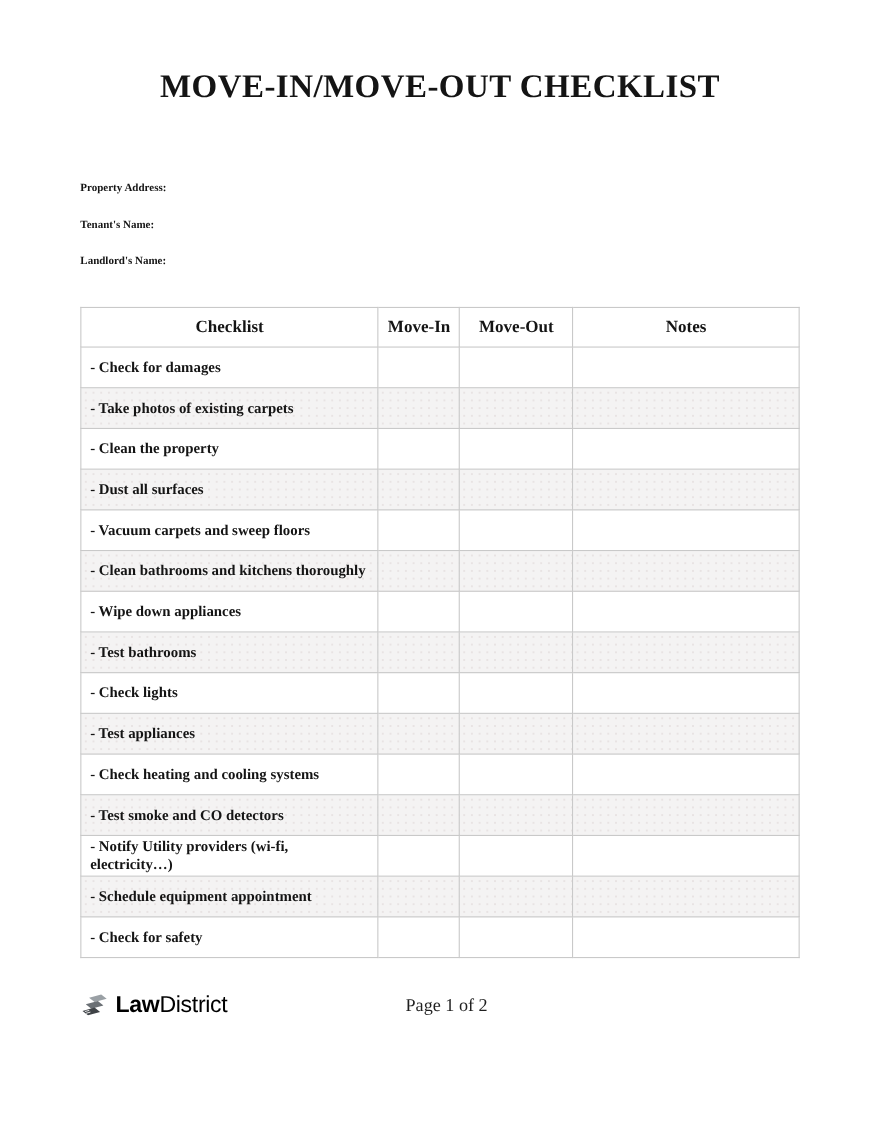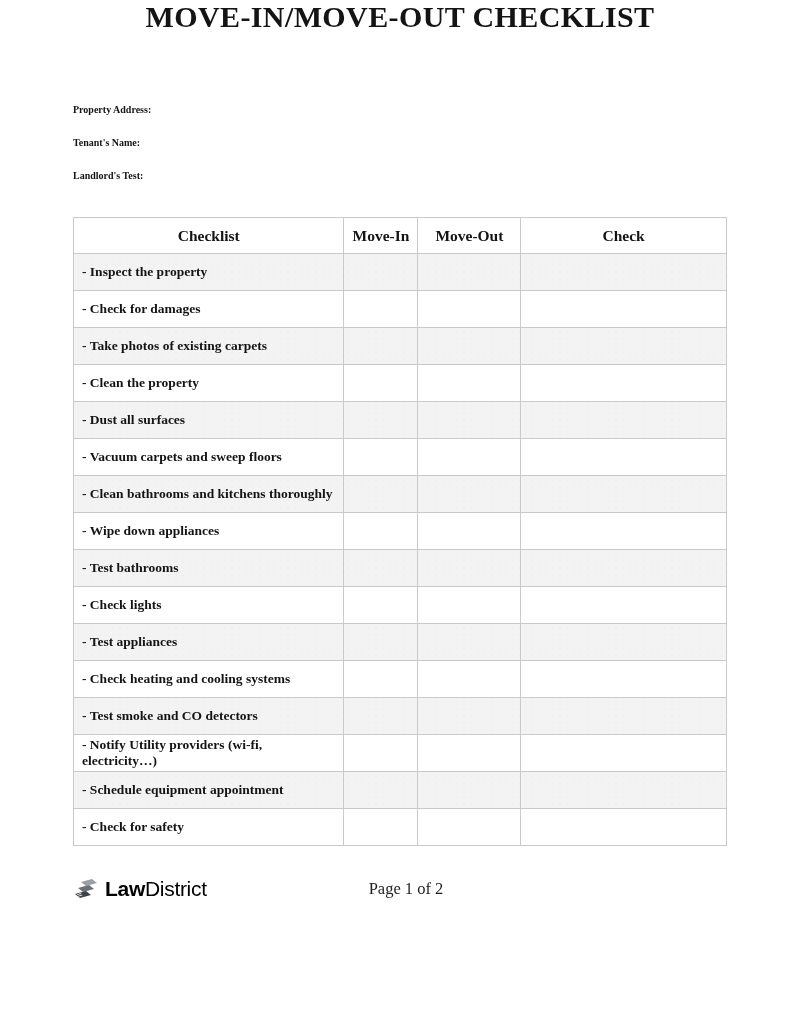--- a/index.html
+++ b/index.html
@@ -12,20 +12,21 @@
     color: #1f1f1f;
   }
   .page {
     position: relative;
     width: 800px;
     height: 1035px;
     overflow: hidden;
   }
   .doc-title {
     margin: 0;
+    padding-top: 62px;
     text-align: center;
     font-size: 30px;
     line-height: 34px;
     font-weight: 700;
     letter-spacing: 0.4px;
     color: #141414;
   }
   .fields {
     margin: 68px 73px 0 73px;
   }
@@ -109,39 +110,33 @@
 </head>
 <body>
 
 <div class="page">
 
   <h1 class="doc-title">MOVE-IN/MOVE-OUT CHECKLIST</h1>
 
   <div class="fields">
     <p>Property Address:</p>
     <p>Tenant's Name:</p>
-    <p>Landlord's Test:</p>
+    <p>Landlord's Name:</p>
   </div>
 
   <table class="checklist">
     <thead>
       <tr>
         <th class="col-checklist">Checklist</th>
         <th class="col-movein">Move-In</th>
         <th class="col-moveout">Move-Out</th>
-        <th class="col-notes">Check</th>
+        <th class="col-notes">Notes</th>
       </tr>
     </thead>
     <tbody>
-        <tr class="shade">
-          <td class="c-item">- Inspect the property</td>
-          <td></td>
-          <td></td>
-          <td></td>
-        </tr>
         <tr>
           <td class="c-item">- Check for damages</td>
           <td></td>
           <td></td>
           <td></td>
         </tr>
         <tr class="shade">
           <td class="c-item">- Take photos of existing carpets</td>
           <td></td>
           <td></td>

